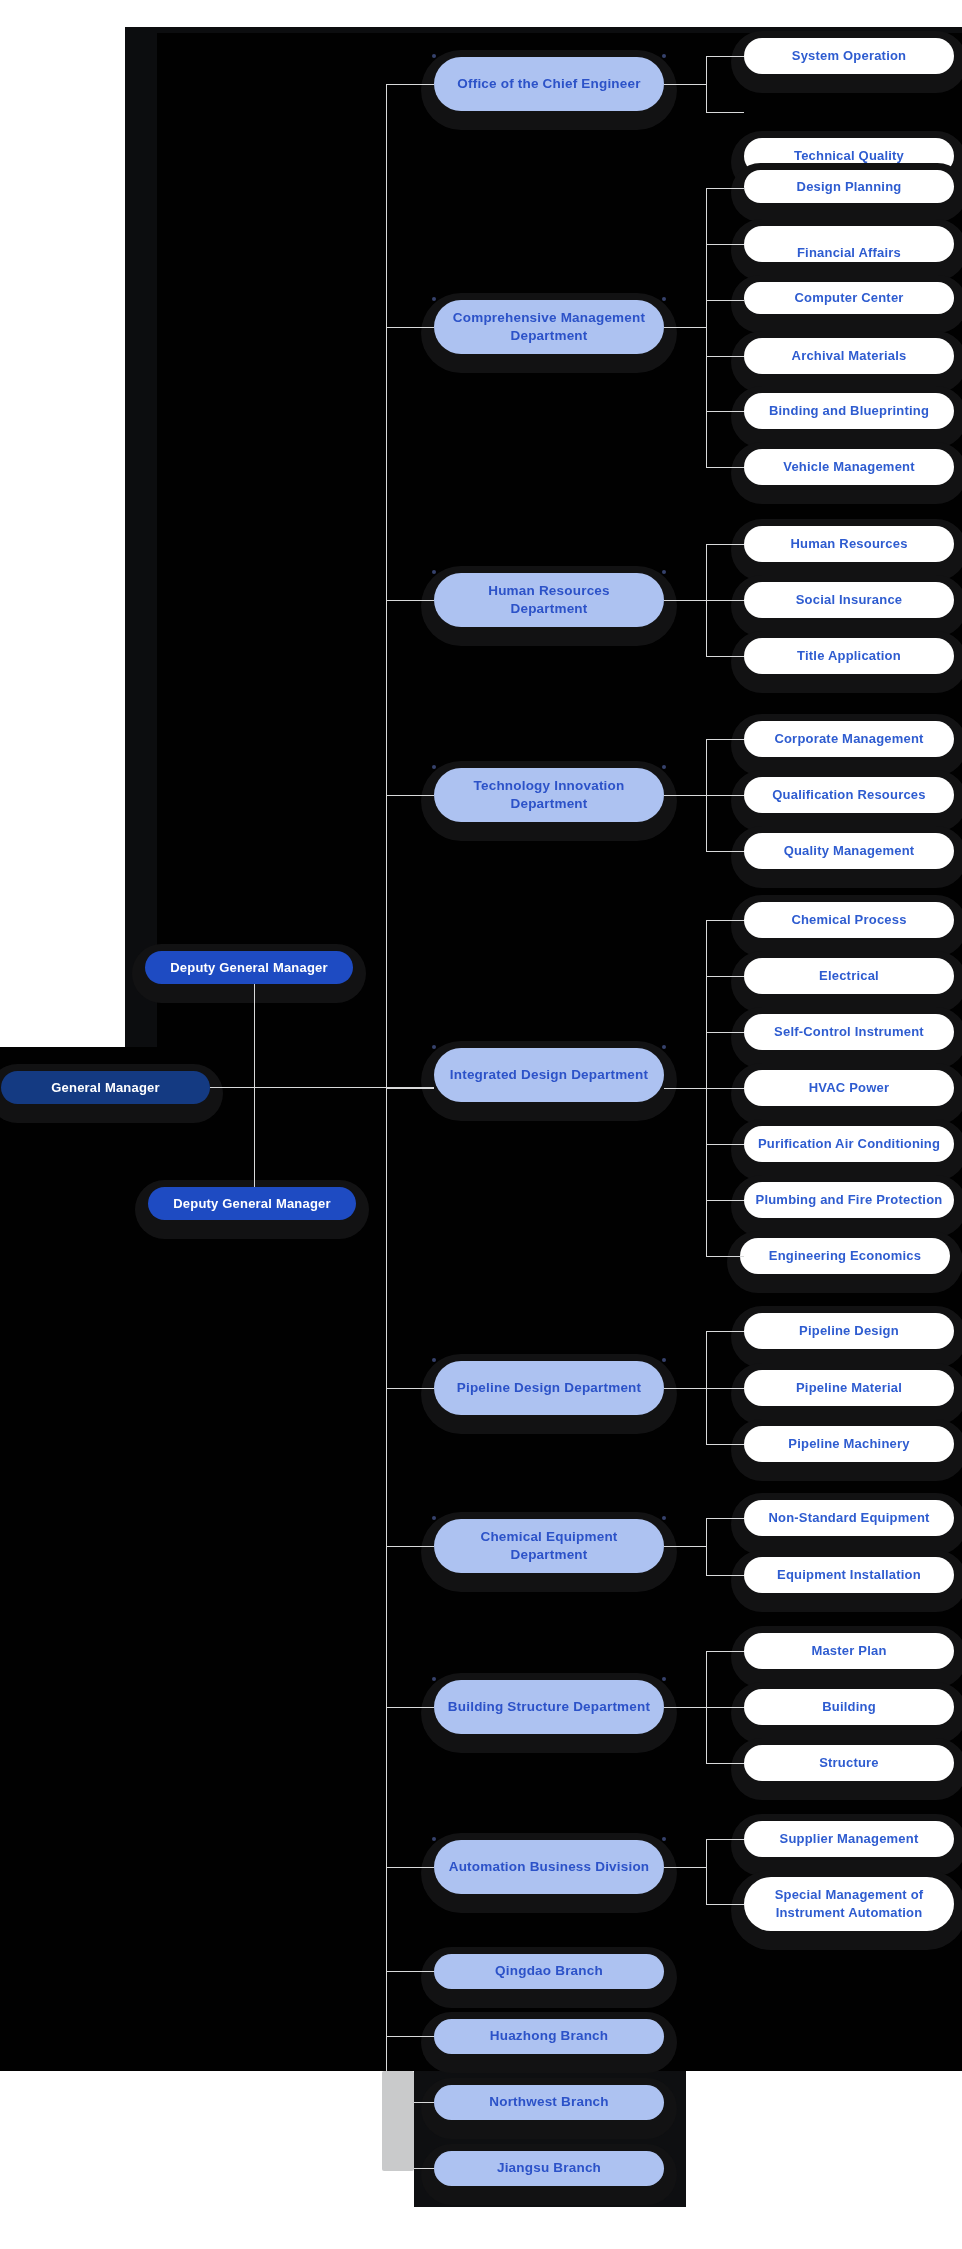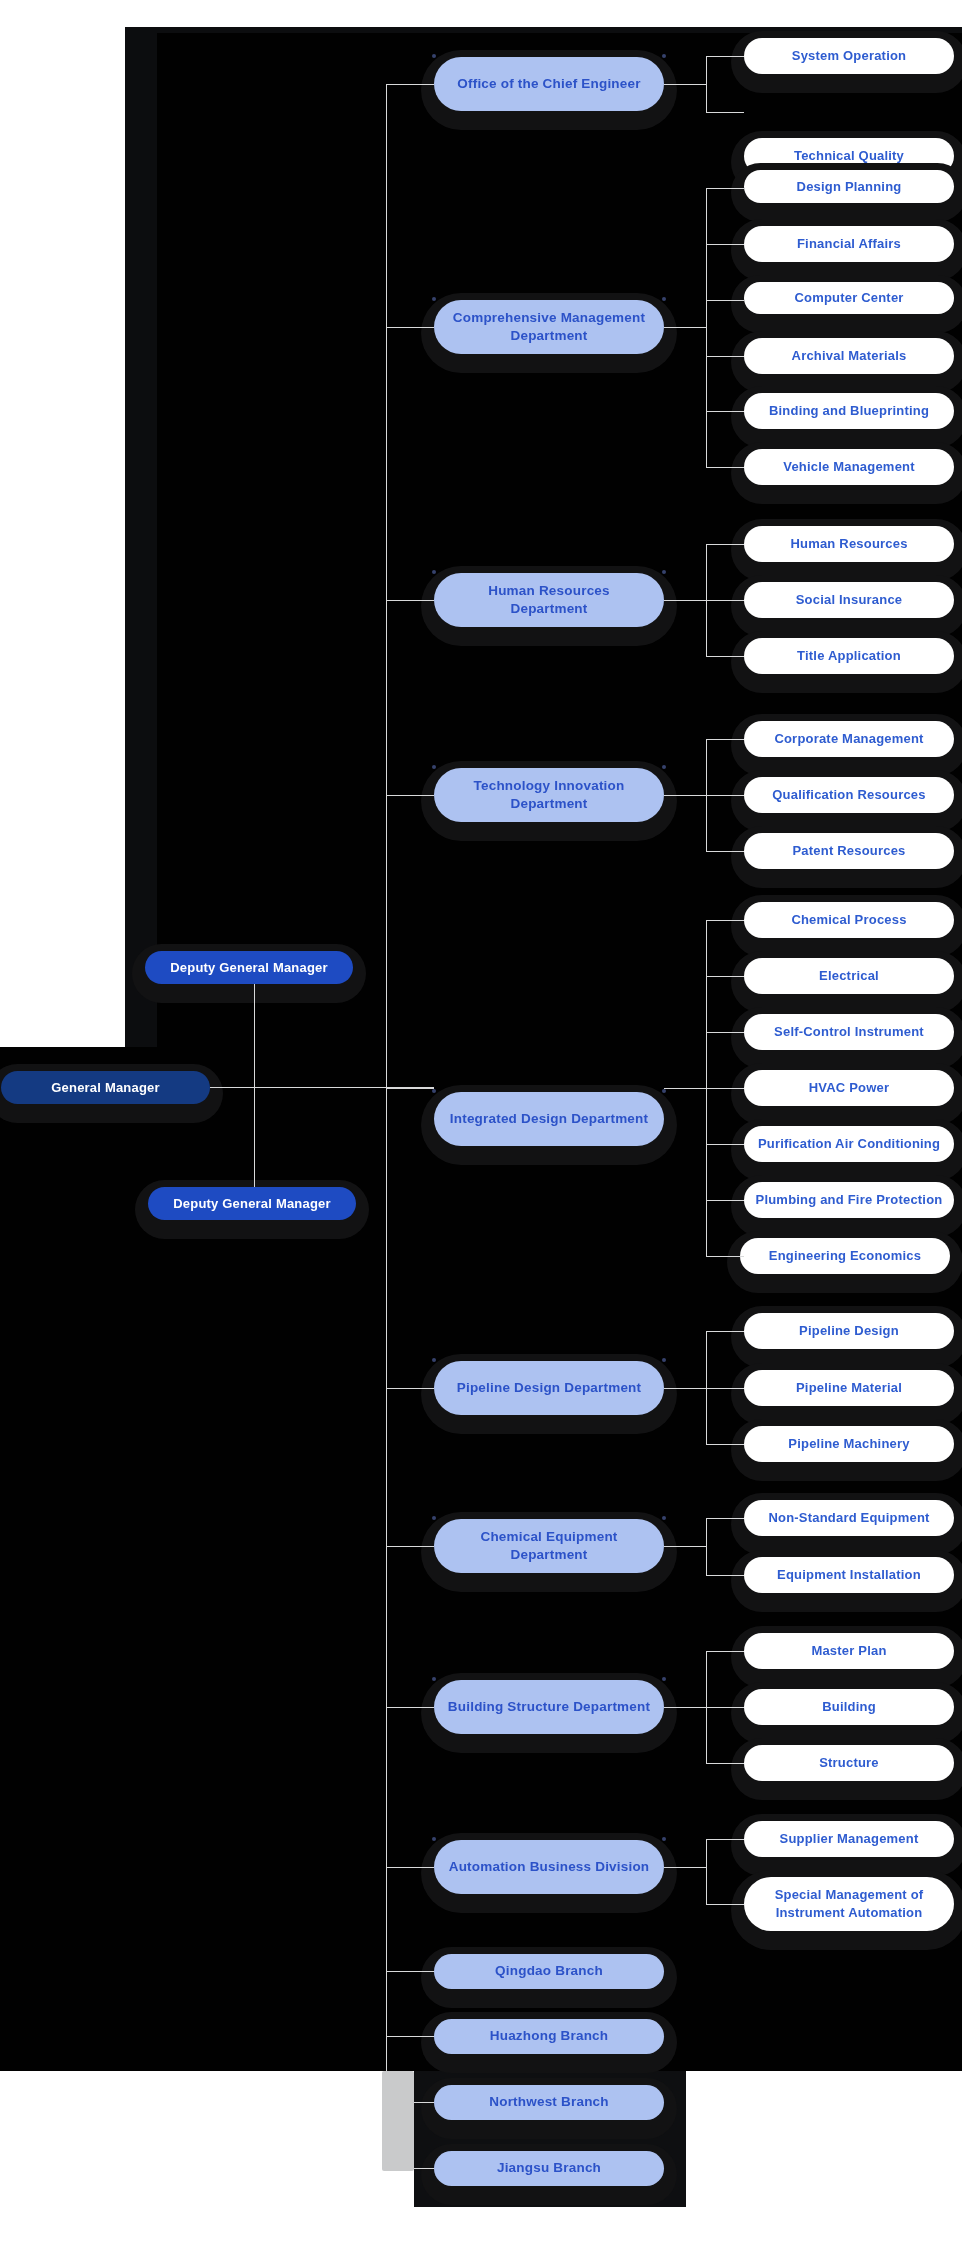--- a/index.html
+++ b/index.html
@@ -33,36 +33,36 @@
   <div id="nodes">
       <div class="node manager" style="left: 1px; top: 1071px; width: 209px; height: 33px;"><span class="lbl">General Manager</span></div>
       <div class="node deputy" style="left: 145px; top: 951px; width: 208px; height: 33px;"><span class="lbl">Deputy General Manager</span></div>
       <div class="node deputy" style="left: 148px; top: 1187px; width: 208px; height: 33px;"><span class="lbl">Deputy General Manager</span></div>
       <div class="node dept" style="left: 434px; top: 57px; width: 230px; height: 54px;"><span class="lbl">Office of the Chief Engineer</span><span class="handle" style="left: -2px; top: -3px;"></span><span class="handle" style="right: -2px; top: -3px;"></span></div>
       <div class="node leaf" style="left: 744px; top: 38px; width: 210px; height: 36px;"><span class="lbl">System Operation</span></div>
       <div class="node leaf" style="left: 744px; top: 94px; width: 210px; height: 36px; margin-top: 44px;"><span class="lbl">Technical Quality</span></div>
       <div class="node dept" style="left: 434px; top: 300px; width: 230px; height: 54px;"><span class="lbl">Comprehensive Management
 Department</span><span class="handle" style="left: -2px; top: -3px;"></span><span class="handle" style="right: -2px; top: -3px;"></span></div>
       <div class="node leaf" style="left: 744px; top: 170px; width: 210px; height: 33px;"><span class="lbl">Design Planning</span></div>
-      <div class="node leaf" style="left: 744px; top: 226px; width: 210px; height: 36px;"><span class="lbl">Financial Affairs</span></div>
+      <div class="node leaf" style="left: 744px; top: 226px; width: 210px; height: 36px; align-items: flex-end;"><span class="lbl">Financial Affairs</span></div>
       <div class="node leaf" style="left: 744px; top: 282px; width: 210px; height: 32px;"><span class="lbl">Computer Center</span></div>
       <div class="node leaf" style="left: 744px; top: 338px; width: 210px; height: 36px;"><span class="lbl">Archival Materials</span></div>
       <div class="node leaf" style="left: 744px; top: 393px; width: 210px; height: 36px;"><span class="lbl">Binding and Blueprinting</span></div>
       <div class="node leaf" style="left: 744px; top: 449px; width: 210px; height: 36px;"><span class="lbl">Vehicle Management</span></div>
       <div class="node dept" style="left: 434px; top: 573px; width: 230px; height: 54px;"><span class="lbl">Human Resources
 Department</span><span class="handle" style="left: -2px; top: -3px;"></span><span class="handle" style="right: -2px; top: -3px;"></span></div>
       <div class="node leaf" style="left: 744px; top: 526px; width: 210px; height: 36px;"><span class="lbl">Human Resources</span></div>
       <div class="node leaf" style="left: 744px; top: 582px; width: 210px; height: 36px;"><span class="lbl">Social Insurance</span></div>
       <div class="node leaf" style="left: 744px; top: 638px; width: 210px; height: 36px;"><span class="lbl">Title Application</span></div>
       <div class="node dept" style="left: 434px; top: 768px; width: 230px; height: 54px;"><span class="lbl">Technology Innovation
 Department</span><span class="handle" style="left: -2px; top: -3px;"></span><span class="handle" style="right: -2px; top: -3px;"></span></div>
       <div class="node leaf" style="left: 744px; top: 721px; width: 210px; height: 36px;"><span class="lbl">Corporate Management</span></div>
       <div class="node leaf" style="left: 744px; top: 777px; width: 210px; height: 36px;"><span class="lbl">Qualification Resources</span></div>
-      <div class="node leaf" style="left: 744px; top: 833px; width: 210px; height: 36px;"><span class="lbl">Patent Resources</span></div>
-      <div class="node dept" style="left: 434px; top: 1092px; width: 230px; height: 54px;"><span class="lbl">Integrated Design Department</span><span class="handle" style="left: -2px; top: -3px;"></span><span class="handle" style="right: -2px; top: -3px;"></span></div>
+      <div class="node leaf" style="left: 744px; top: 833px; width: 210px; height: 36px;"><span class="lbl">Quality Management</span></div>
+      <div class="node dept" style="left: 434px; top: 1048px; width: 230px; height: 54px;"><span class="lbl">Integrated Design Department</span><span class="handle" style="left: -2px; top: -3px;"></span><span class="handle" style="right: -2px; top: -3px;"></span></div>
       <div class="node leaf" style="left: 744px; top: 902px; width: 210px; height: 36px;"><span class="lbl">Chemical Process</span></div>
       <div class="node leaf" style="left: 744px; top: 958px; width: 210px; height: 36px;"><span class="lbl">Electrical</span></div>
       <div class="node leaf" style="left: 744px; top: 1014px; width: 210px; height: 36px;"><span class="lbl">Self-Control Instrument</span></div>
       <div class="node leaf" style="left: 744px; top: 1070px; width: 210px; height: 36px;"><span class="lbl">HVAC Power</span></div>
       <div class="node leaf" style="left: 744px; top: 1126px; width: 210px; height: 36px;"><span class="lbl">Purification Air Conditioning</span></div>
       <div class="node leaf" style="left: 744px; top: 1182px; width: 210px; height: 36px;"><span class="lbl">Plumbing and Fire Protection</span></div>
       <div class="node leaf" style="left: 740px; top: 1238px; width: 210px; height: 36px;"><span class="lbl">Engineering Economics</span></div>
       <div class="node dept" style="left: 434px; top: 1361px; width: 230px; height: 54px;"><span class="lbl">Pipeline Design Department</span><span class="handle" style="left: -2px; top: -3px;"></span><span class="handle" style="right: -2px; top: -3px;"></span></div>
       <div class="node leaf" style="left: 744px; top: 1313px; width: 210px; height: 36px;"><span class="lbl">Pipeline Design</span></div>
       <div class="node leaf" style="left: 744px; top: 1370px; width: 210px; height: 36px;"><span class="lbl">Pipeline Material</span></div>

